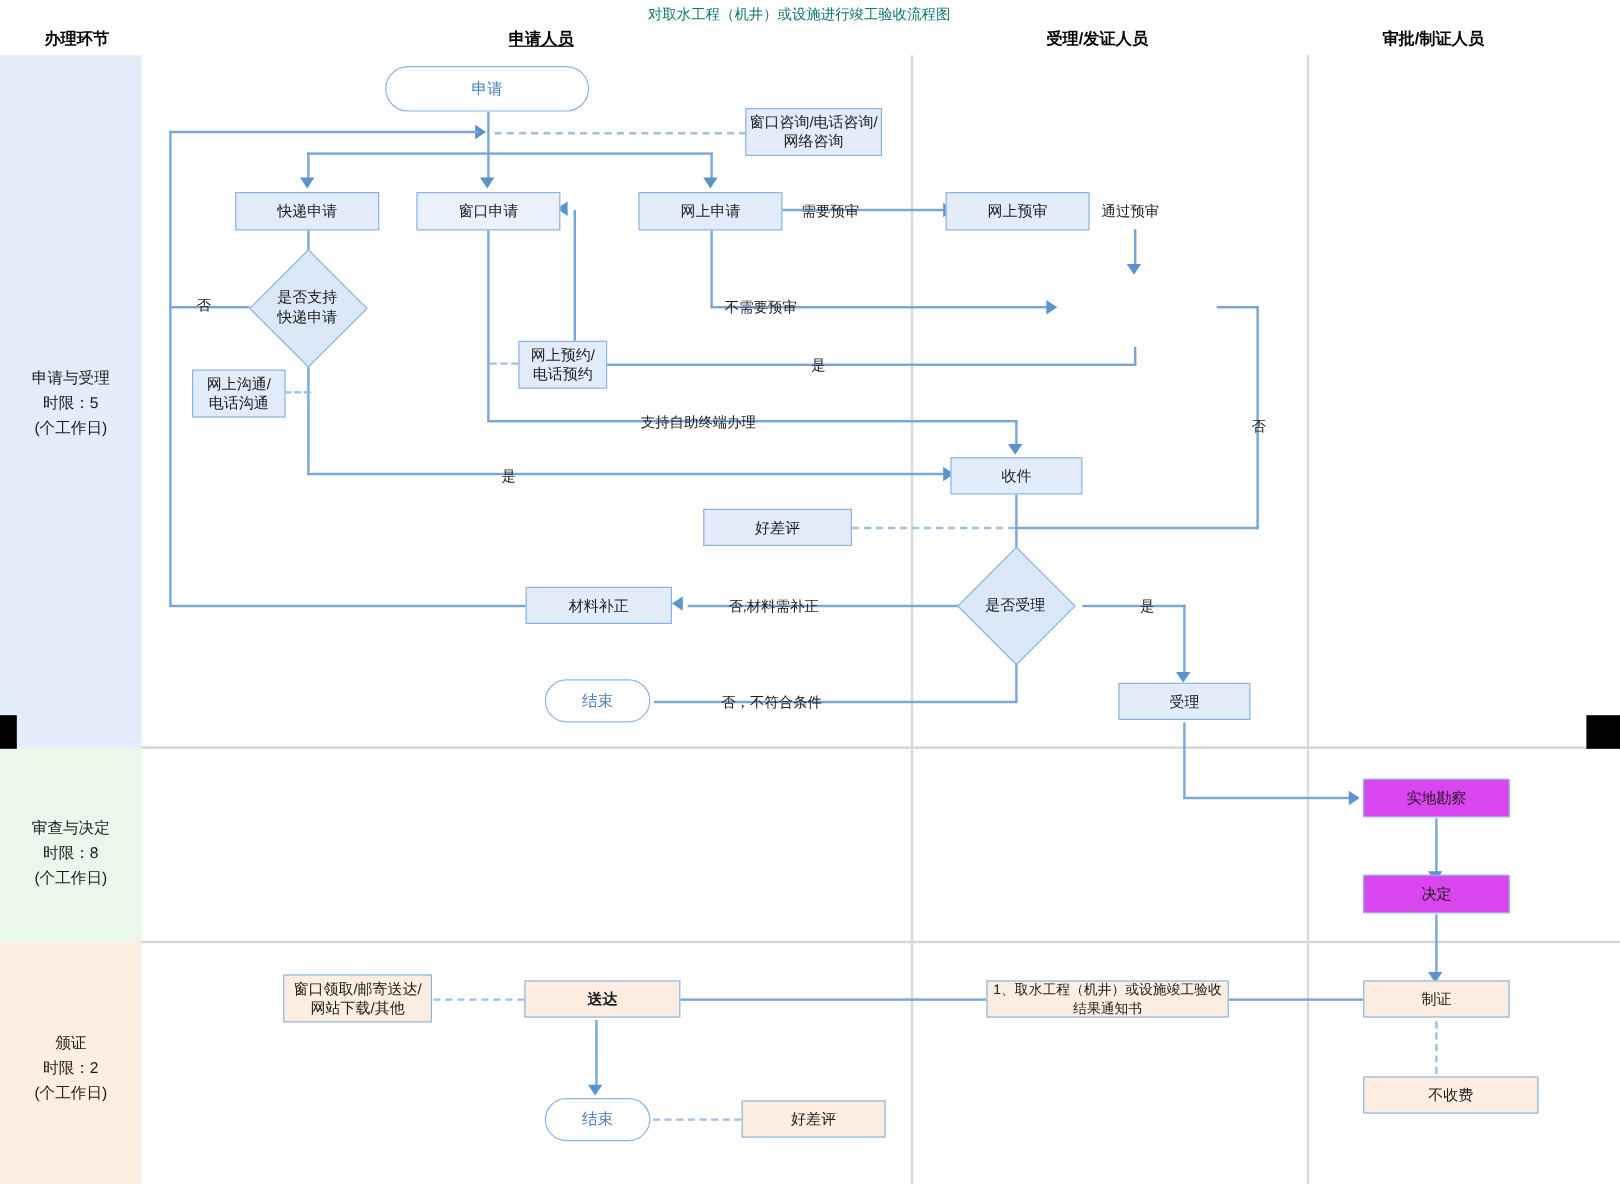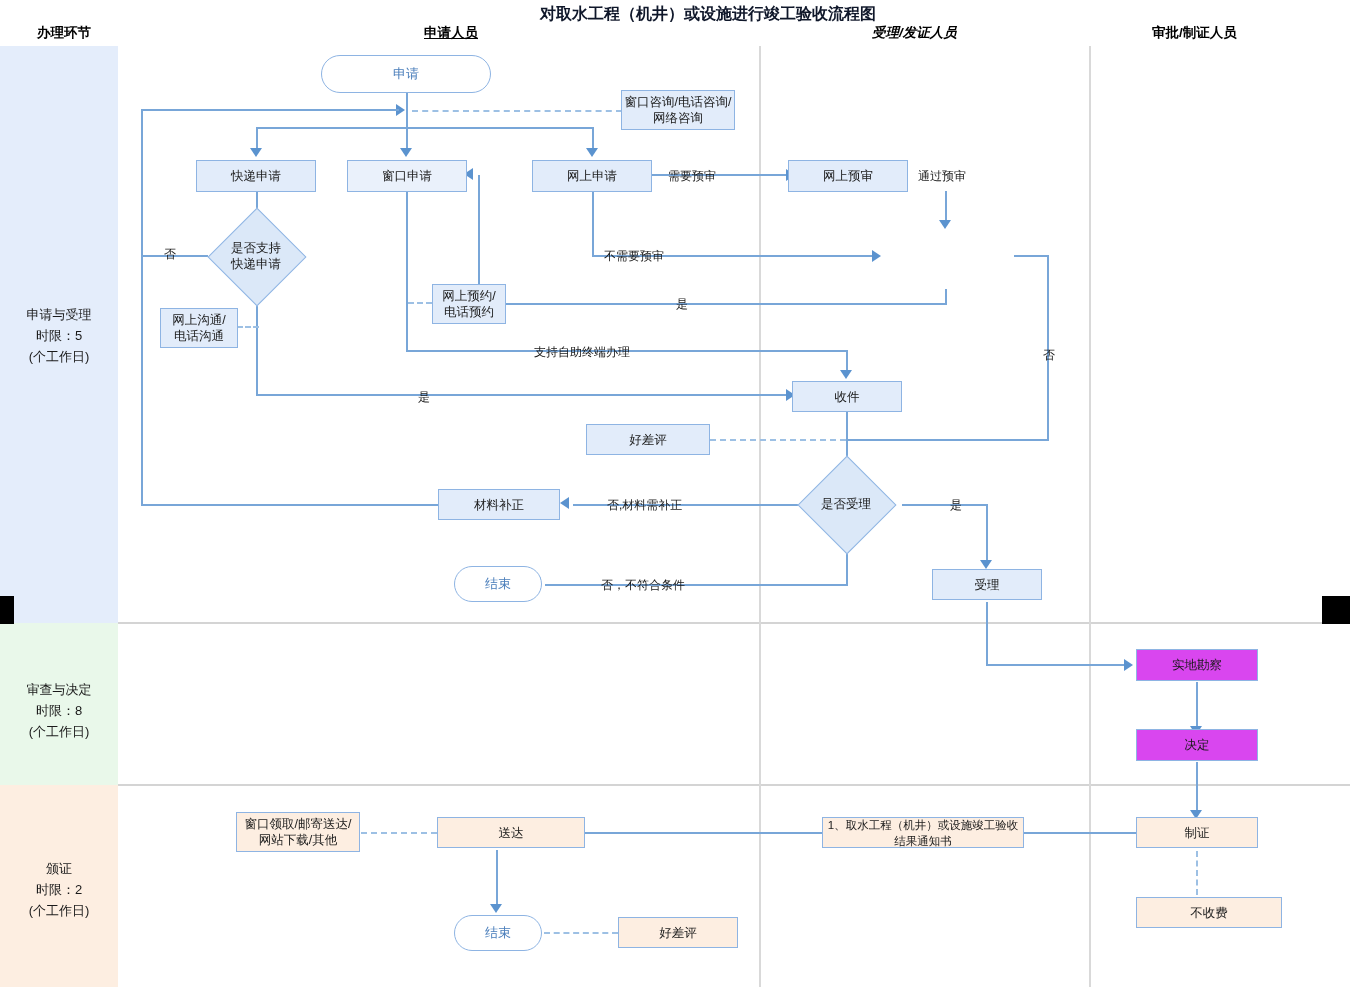--- a/index.html
+++ b/index.html
@@ -10,21 +10,21 @@
   .lane-band{position:absolute;left:0;width:118px;}
   .band-blue{background:#e4edfb;}
   .band-green{background:#e9f8ea;}
   .band-peach{background:#fdeee1;}
 
   .lane-label{position:absolute;left:0;width:118px;text-align:center;color:#1a1a1a;
     font-size:13px;line-height:21px;}
 
   
   .col-head{position:absolute;font-size:13.5px;font-weight:bold;color:#000;white-space:nowrap;}
-  .title{position:absolute;font-size:16px;font-weight:bold;color:#0f172a;white-space:nowrap;}
+  .title{position:absolute;font-size:12px;font-weight:normal;color:#0f766e;white-space:nowrap;}
 
   
   .hsep{position:absolute;height:2px;background:#d4d4d4;}
   .vsep{position:absolute;width:2px;background:#d9d9d9;}
 
   
   .node{position:absolute;box-sizing:border-box;display:flex;align-items:center;
         justify-content:center;text-align:center;font-size:12.5px;line-height:16px;
         color:#1a1a1a;border:1px solid #8eb4e3;}
   .n-blue{background:#e2ecfa;}
@@ -63,21 +63,21 @@
 </style>
 </head>
 <body>
 
 <div id="canvas">
 
   <div class="title" style="left:540px;top:4px;">对取水工程（机井）或设施进行竣工验收流程图</div>
 
   <div class="col-head" style="left:37px;top:24px;">办理环节</div>
   <div class="col-head" style="left:424px;top:24px;text-decoration:underline;">申请人员</div>
-  <div class="col-head" style="left:872px;top:24px;font-style:italic;">受理/发证人员</div>
+  <div class="col-head" style="left:872px;top:24px;">受理/发证人员</div>
   <div class="col-head" style="left:1152px;top:24px;">审批/制证人员</div>
 
   <div class="lane-band band-blue" style="top:46px;height:577px;"></div>
   <div class="lane-band band-green" style="top:623px;height:162px;"></div>
   <div class="lane-band band-peach" style="top:785px;height:202px;"></div>
 
   <div class="lane-label" style="top:304px;">
     <div>申请与受理</div>
     <div>时限：5</div>
     <div>(个工作日)</div>
@@ -264,21 +264,21 @@
 
   <div class="node n-green" style="left:1136px;top:649px;width:122px;height:32px;">实地勘察</div>
 
   <div class="node n-green" style="left:1136px;top:729px;width:122px;height:32px;">决定</div>
 
   <div class="node n-peach" style="left:236px;top:812px;width:124px;height:40px;flex-direction:column;">
     <span>窗口领取/邮寄送达/</span>
     <span>网站下载/其他</span>
   </div>
 
-  <div class="node n-peach" style="left:437px;top:817px;width:148px;height:31px;">送达</div>
+  <div class="node n-peach" style="left:437px;top:817px;width:130px;height:31px;font-weight:bold;">送达</div>
 
   <div class="node n-peach" style="left:822px;top:817px;width:202px;height:31px;font-size:11.5px;">1、取水工程（机井）或设施竣工验收结果通知书</div>
 
   <div class="node n-peach" style="left:1136px;top:817px;width:122px;height:31px;">制证</div>
 
   <div class="node n-peach" style="left:1136px;top:897px;width:146px;height:31px;">不收费</div>
 
   <div class="terminator" style="left:454px;top:915px;width:88px;height:36px;">结束</div>
 
   <div class="node n-peach" style="left:618px;top:917px;width:120px;height:31px;">好差评</div>

